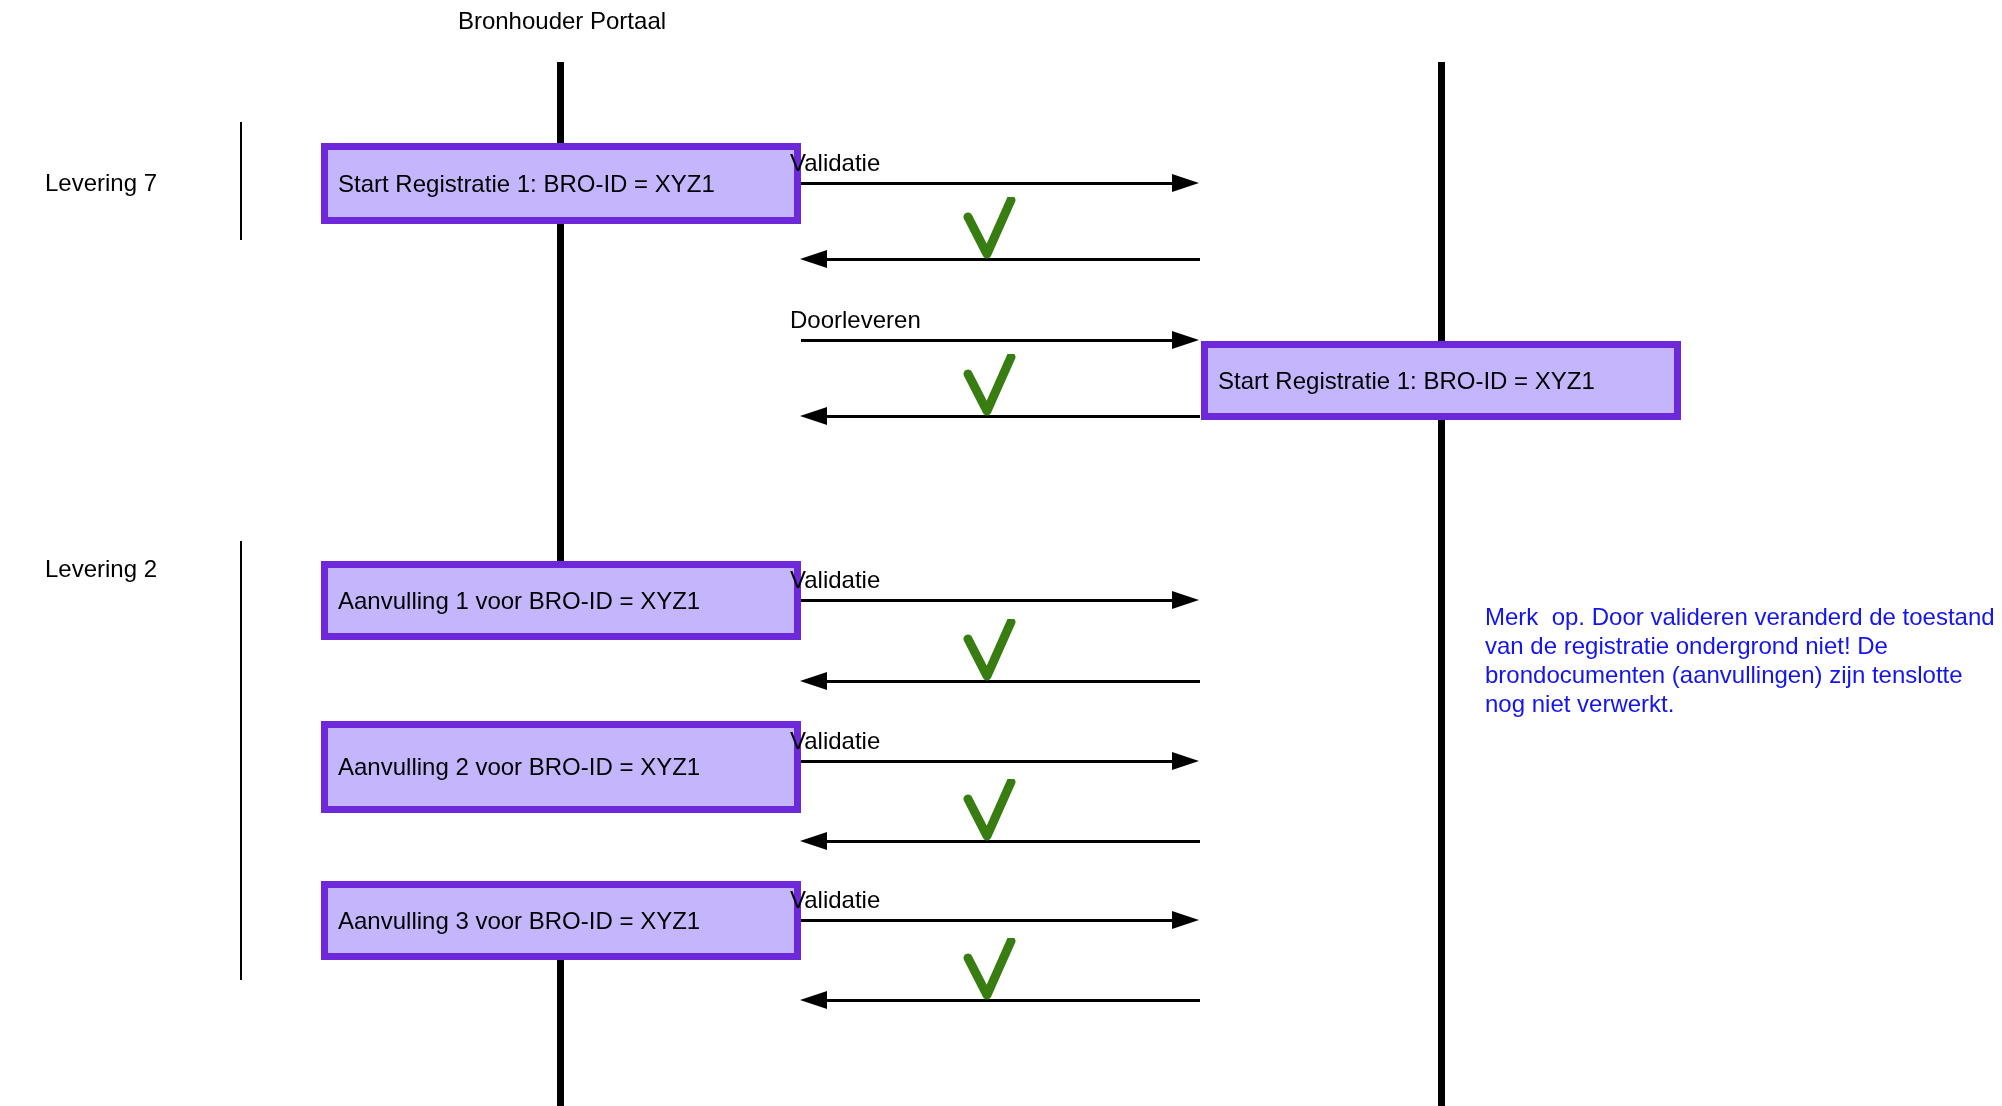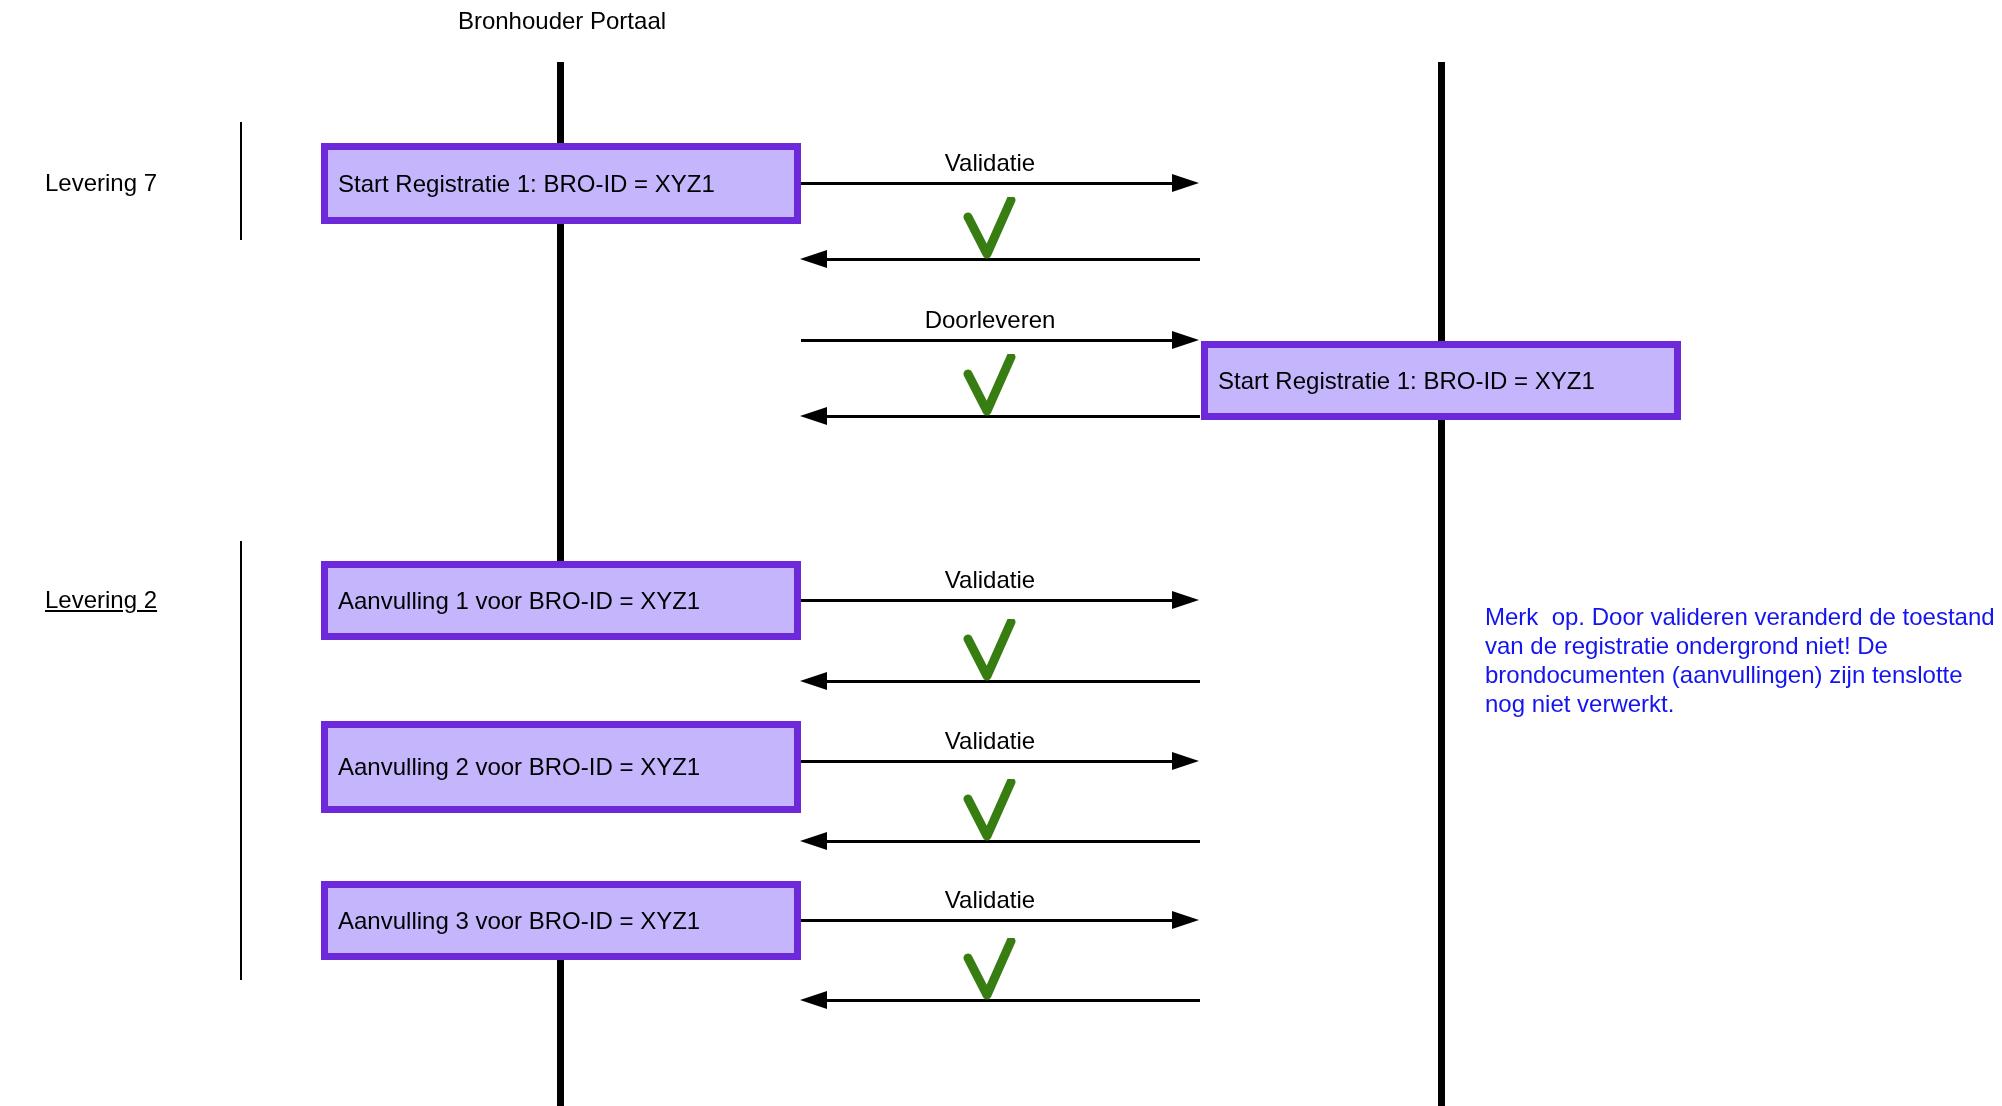--- a/index.html
+++ b/index.html
@@ -12,21 +12,21 @@
     font-size:24px;line-height:30px;white-space:nowrap;
   }
   .side-label{position:absolute;font-size:24px;line-height:30px;white-space:nowrap;}
   .lifeline{position:absolute;width:7px;background:#000;z-index:1;}
   .bracket{position:absolute;width:2px;background:#000;z-index:1;}
   .mbox{
     position:absolute;box-sizing:border-box;background:#c4b5fd;border:7px solid #6d28d9;
     display:flex;align-items:center;padding-left:10px;font-size:24px;white-space:nowrap;z-index:2;
   }
   .msg-label{
-    position:absolute;left:790px;width:400px;text-align:center;
+    position:absolute;left:790px;width:400px;text-align:left;
     font-size:24px;line-height:30px;z-index:3;white-space:nowrap;
   }
   .hline{position:absolute;height:3px;background:#000;z-index:3;}
   .ah-right{
     position:absolute;width:0;height:0;z-index:3;
     border-left:27px solid #000;border-top:9px solid transparent;border-bottom:9px solid transparent;
   }
   .ah-left{
     position:absolute;width:0;height:0;z-index:3;
     border-right:27px solid #000;border-top:9px solid transparent;border-bottom:9px solid transparent;
@@ -45,21 +45,21 @@
 
   <div class="title" style="left:362px;top:6px;">Bronhouder Portaal</div>
 
   <div class="lifeline" style="left:557px;top:62px;height:81px;"></div>
   <div class="lifeline" style="left:557px;top:224px;height:337px;"></div>
   <div class="lifeline" style="left:557px;top:960px;height:146px;"></div>
   <div class="lifeline" style="left:1438px;top:62px;height:1044px;"></div>
 
   <div class="side-label" style="left:45px;top:168px;">Levering 7</div>
   <div class="bracket" style="left:240px;top:122px;height:118px;"></div>
-  <div class="side-label" style="left:45px;top:585px;text-decoration:underline;">Levering 2</div>
+  <div class="side-label" style="left:45px;top:554px;">Levering 2</div>
   <div class="bracket" style="left:240px;top:541px;height:439px;"></div>
 
   <div class="mbox" style="left:321px;top:143px;width:480px;height:81px;">Start Registratie 1: BRO-ID = XYZ1</div>
   <div class="mbox" style="left:1201px;top:341px;width:480px;height:79px;">Start Registratie 1: BRO-ID = XYZ1</div>
   <div class="mbox" style="left:321px;top:561px;width:480px;height:79px;">Aanvulling 1 voor BRO-ID = XYZ1</div>
   <div class="mbox" style="left:321px;top:721px;width:480px;height:92px;">Aanvulling 2 voor BRO-ID = XYZ1</div>
   <div class="mbox" style="left:321px;top:881px;width:480px;height:79px;">Aanvulling 3 voor BRO-ID = XYZ1</div>
 
   <div class="msg-label" style="top:148px;">Validatie</div>
   <div class="msg-label" style="top:305px;">Doorleveren</div>

